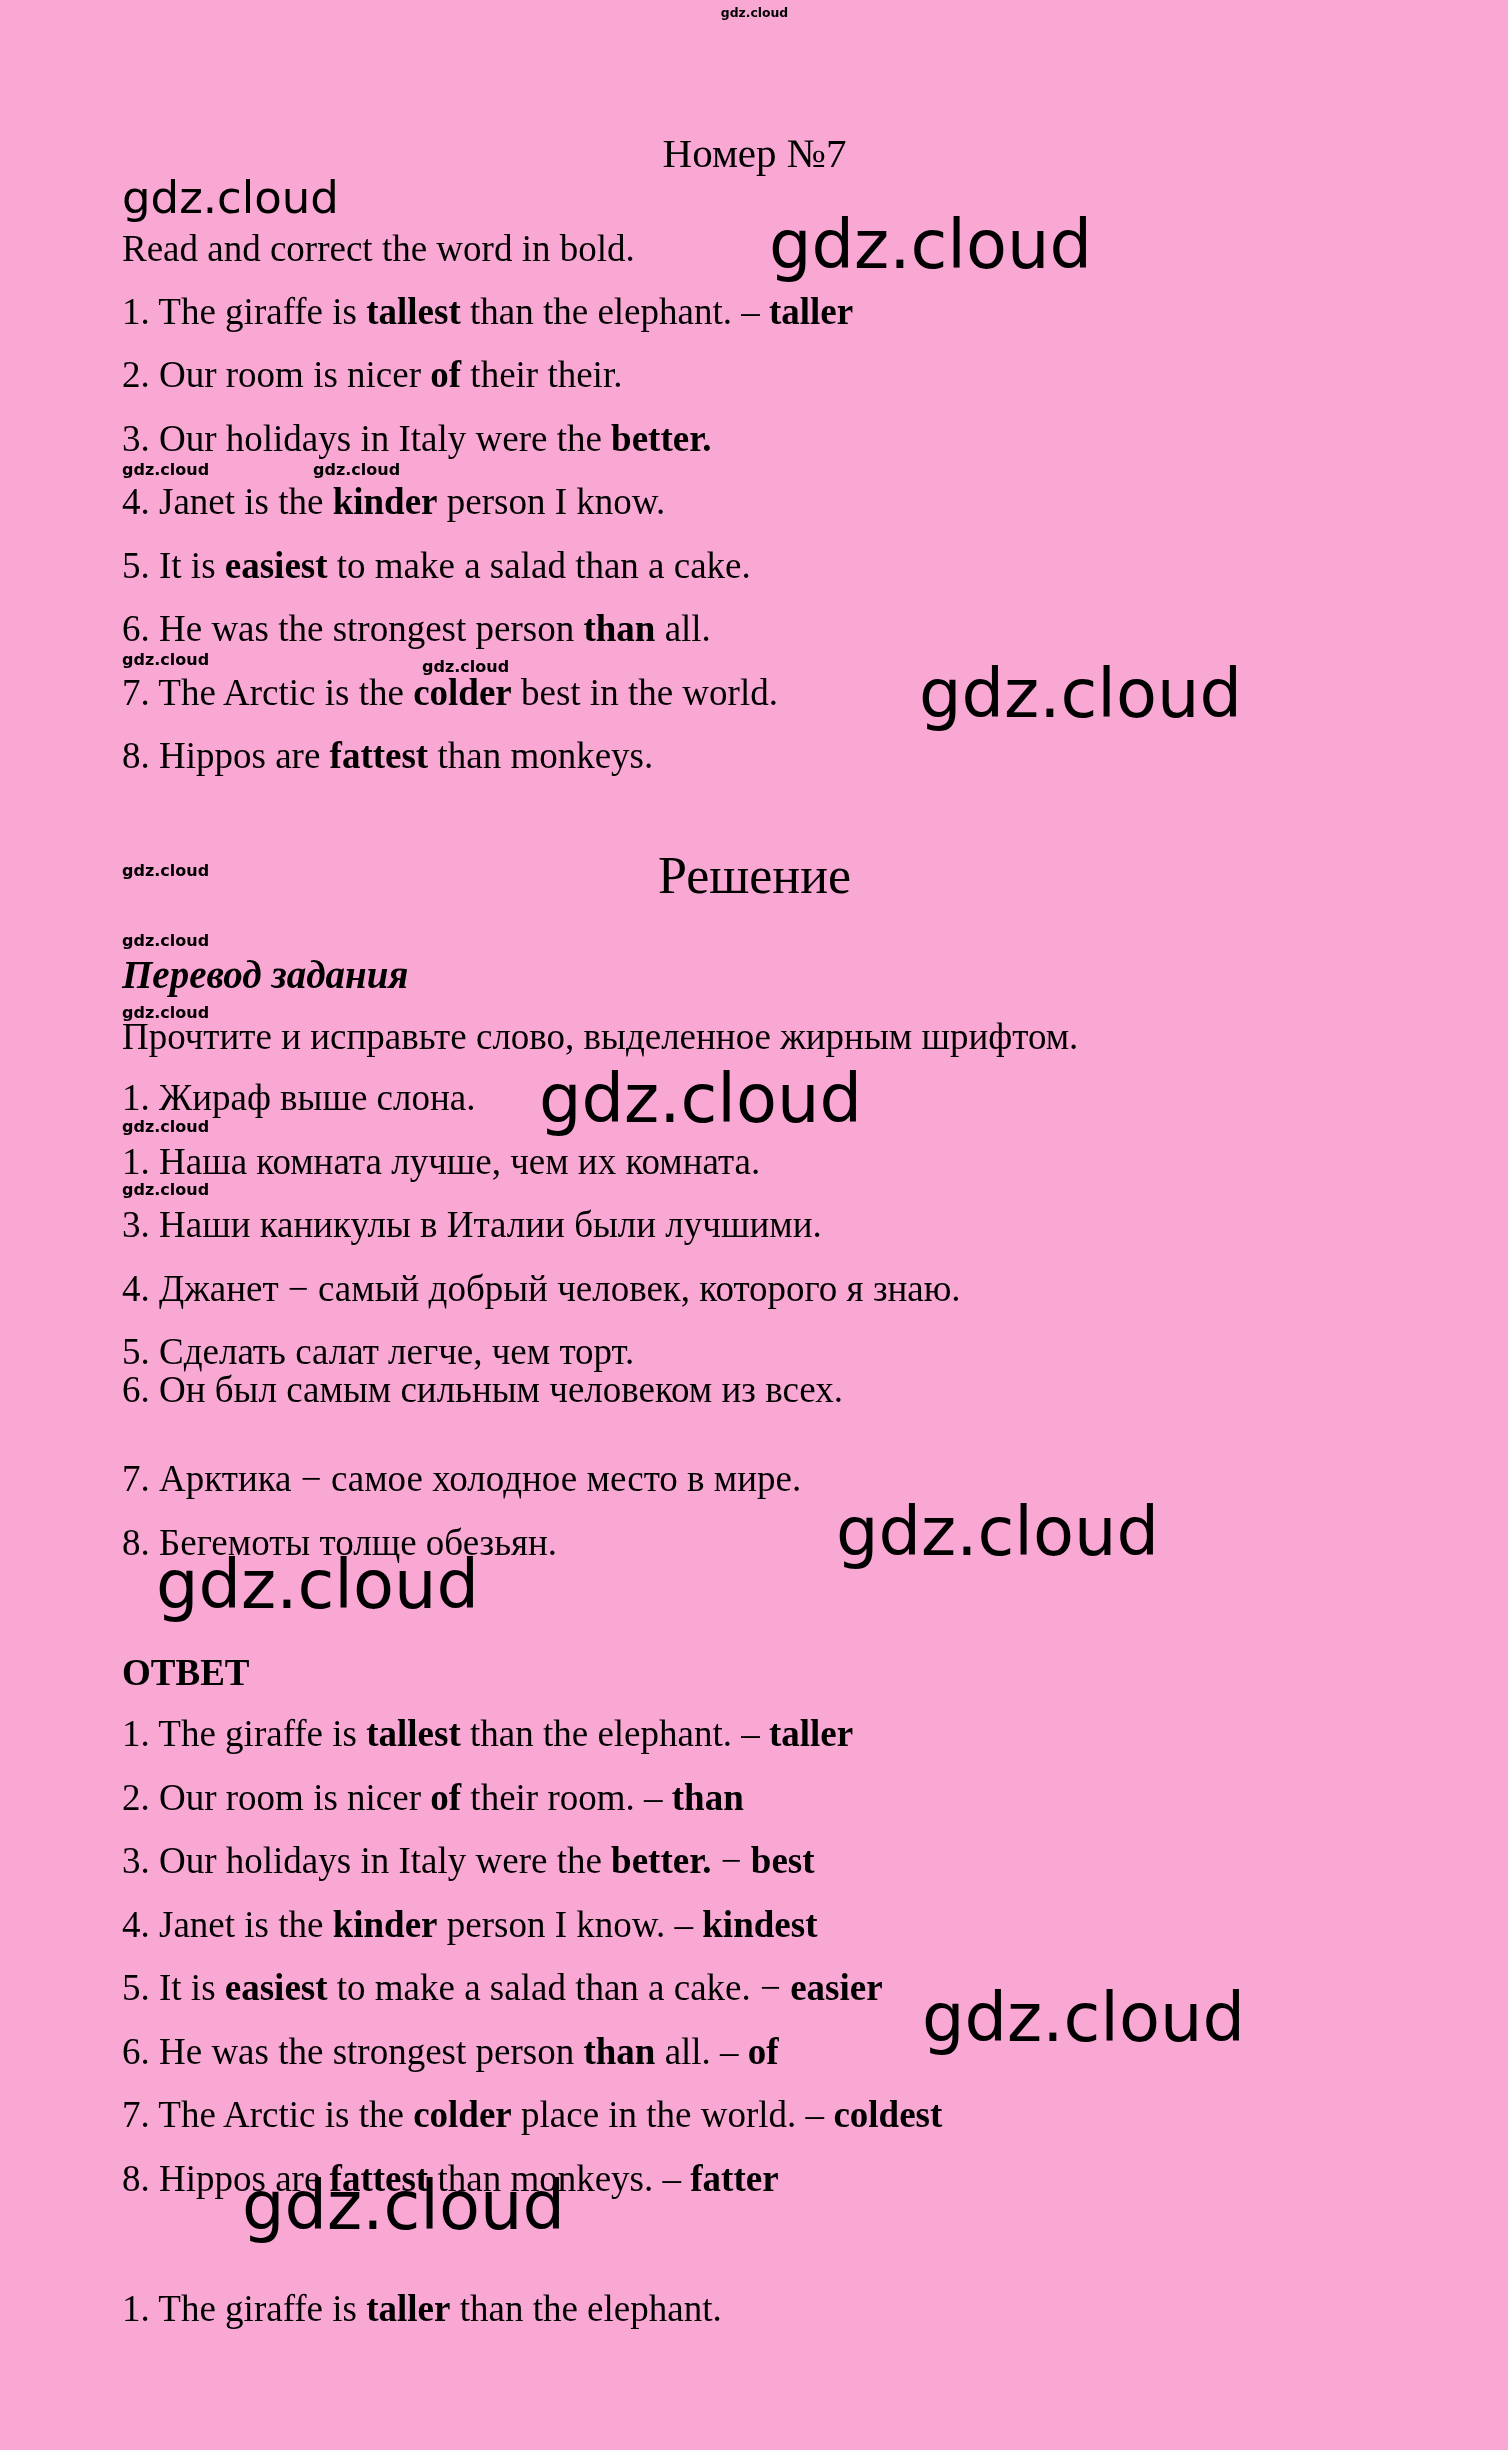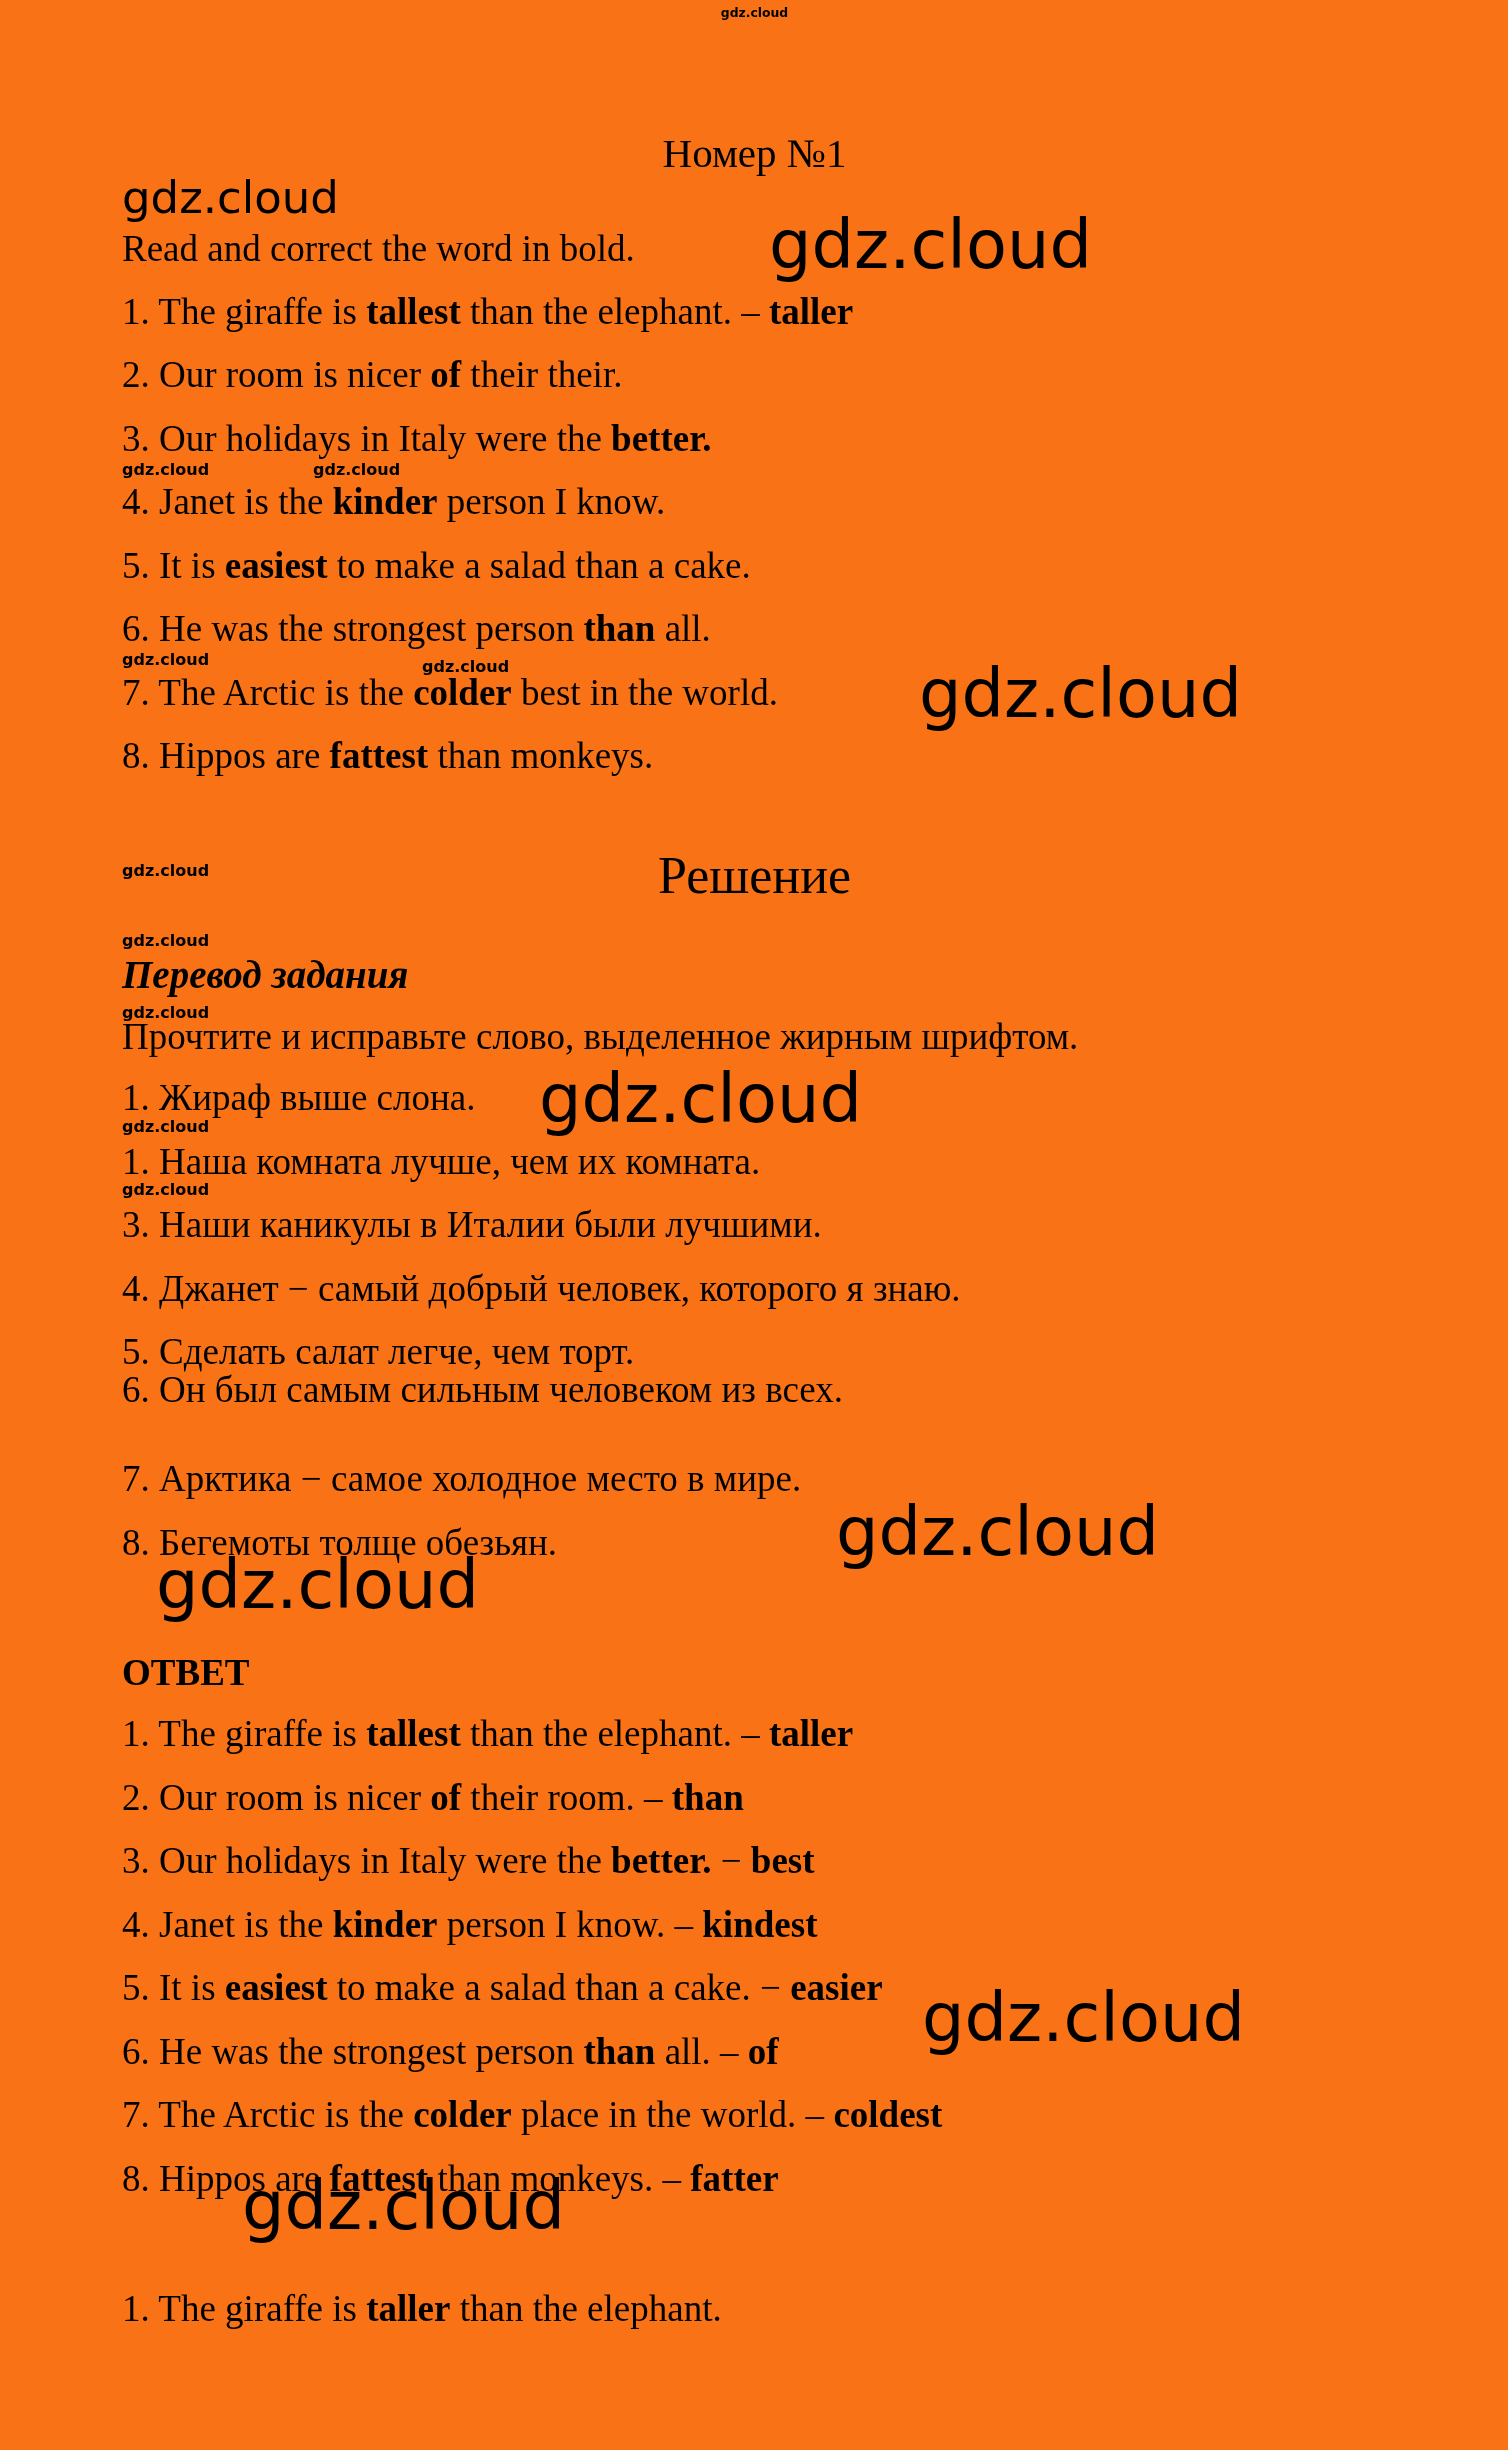--- a/index.html
+++ b/index.html
@@ -5,21 +5,21 @@
   html, body { margin: 0; padding: 0; }
   body {
     width: 1509px;
     height: 2450px;
     background: #ffffff;
     position: relative;
     font-family: "Liberation Serif", serif;
     color: #000;
     overflow: hidden;
   }
-  .page { position: absolute; inset: 0; background: #f97316; }
+  .page { position: absolute; inset: 0; background: #f9a8d4; }
   .line {
     position: absolute;
     left: 122px;
     font-size: 37px;
     line-height: 1.15;
     white-space: nowrap;
   }
   .b { font-weight: 700; }
   .center { left: 0; width: 100%; text-align: center; }
   .title { font-size: 41px; }
@@ -38,21 +38,21 @@
   .wm-md  { font-size: 45px; font-weight: 500; }
   .wm-lg  { font-size: 67px; font-weight: 500; }
 </style>
 </head>
 <body>
 
 <div class="page">
 
   <div class="wm wm-top" style="top:7.3px;">gdz.cloud</div>
 
-  <div class="line center title" style="top:130px;">Номер №1</div>
+  <div class="line center title" style="top:130px;">Номер №7</div>
 
   <div class="wm wm-md" style="top:175px; left:122px;">gdz.cloud</div>
 
   <div class="line" style="top:228px;">Read and correct the word in bold.</div>
   <div class="wm wm-lg" style="top:212px; left:769px;">gdz.cloud</div>
 
   <div class="line" style="top:291px;"><span>1. The giraffe is </span><span class="b">tallest</span><span> than the elephant. – </span><span class="b">taller</span></div>
   <div class="line" style="top:354px;"><span>2. Our room is nicer </span><span class="b">of</span><span> their their.</span></div>
   <div class="line" style="top:418px;"><span>3. Our holidays in Italy were the </span><span class="b">better.</span></div>
   <div class="wm wm-xs" style="top:462px; left:122px;">gdz.cloud</div>

